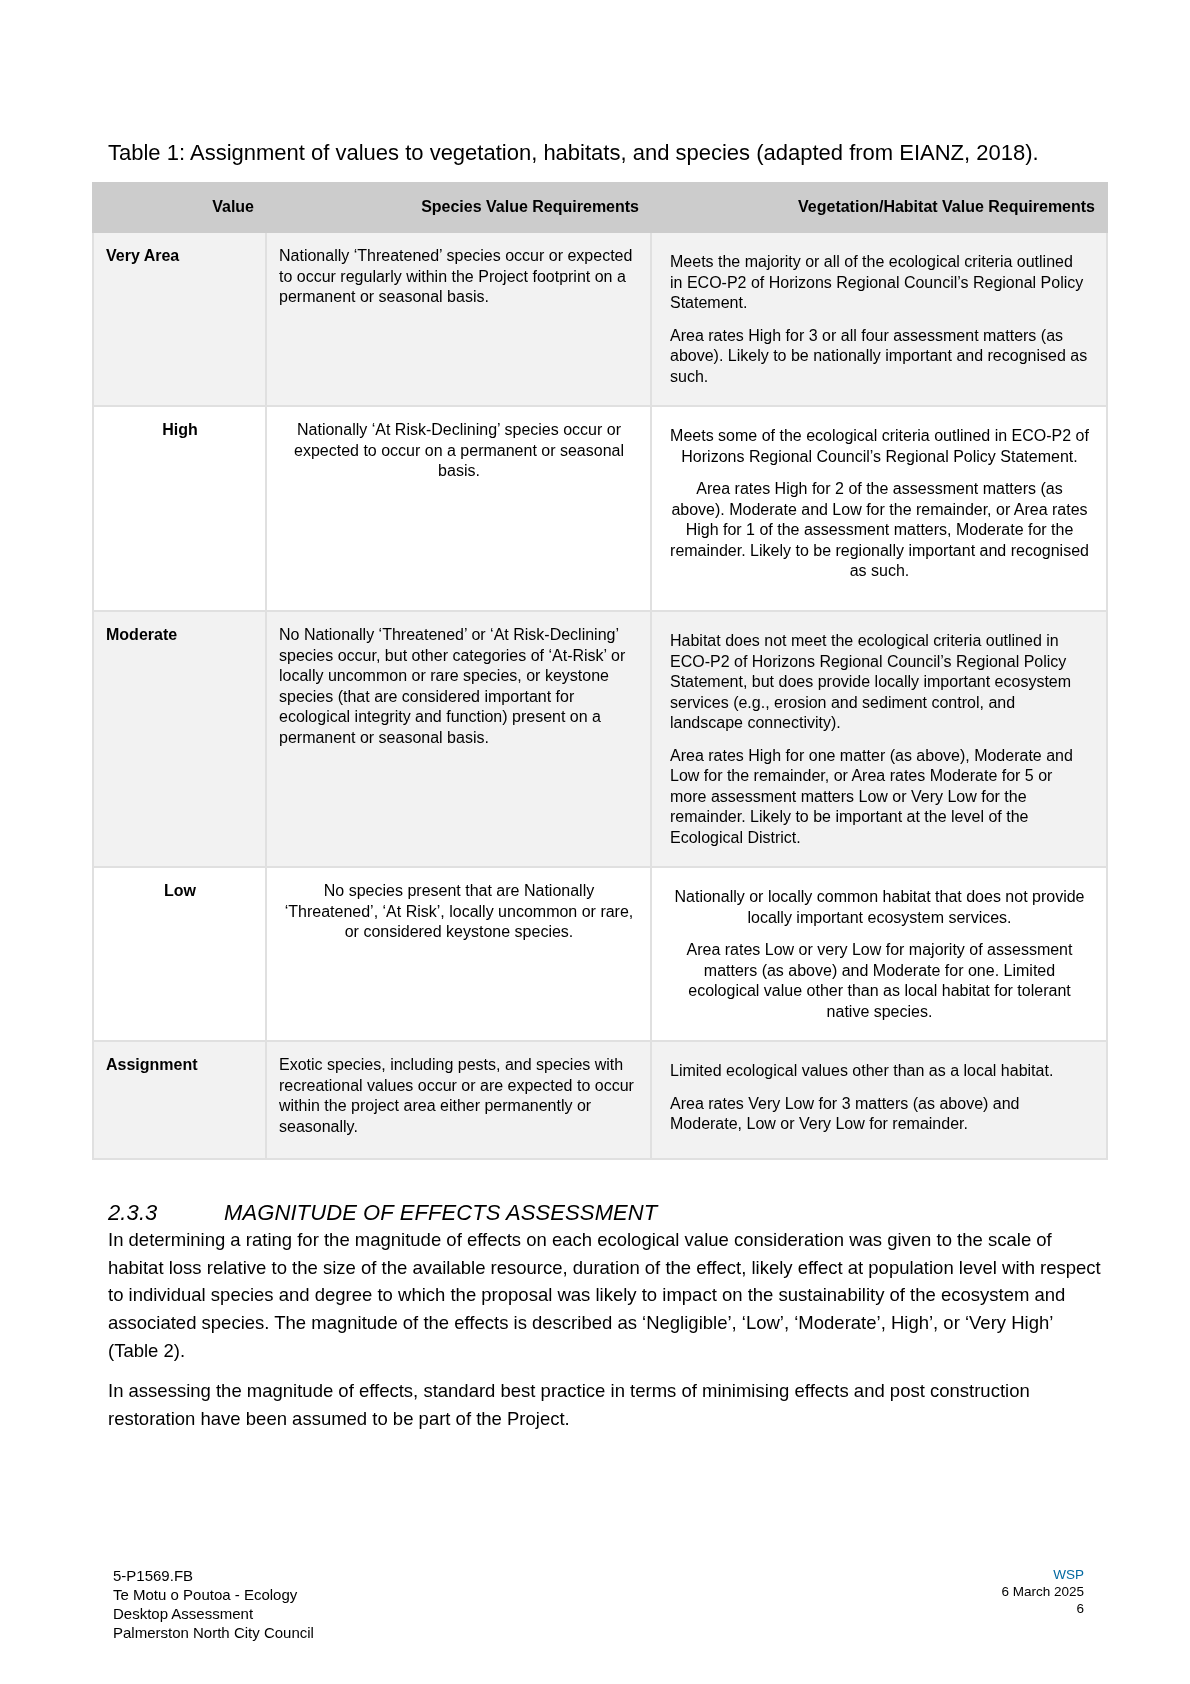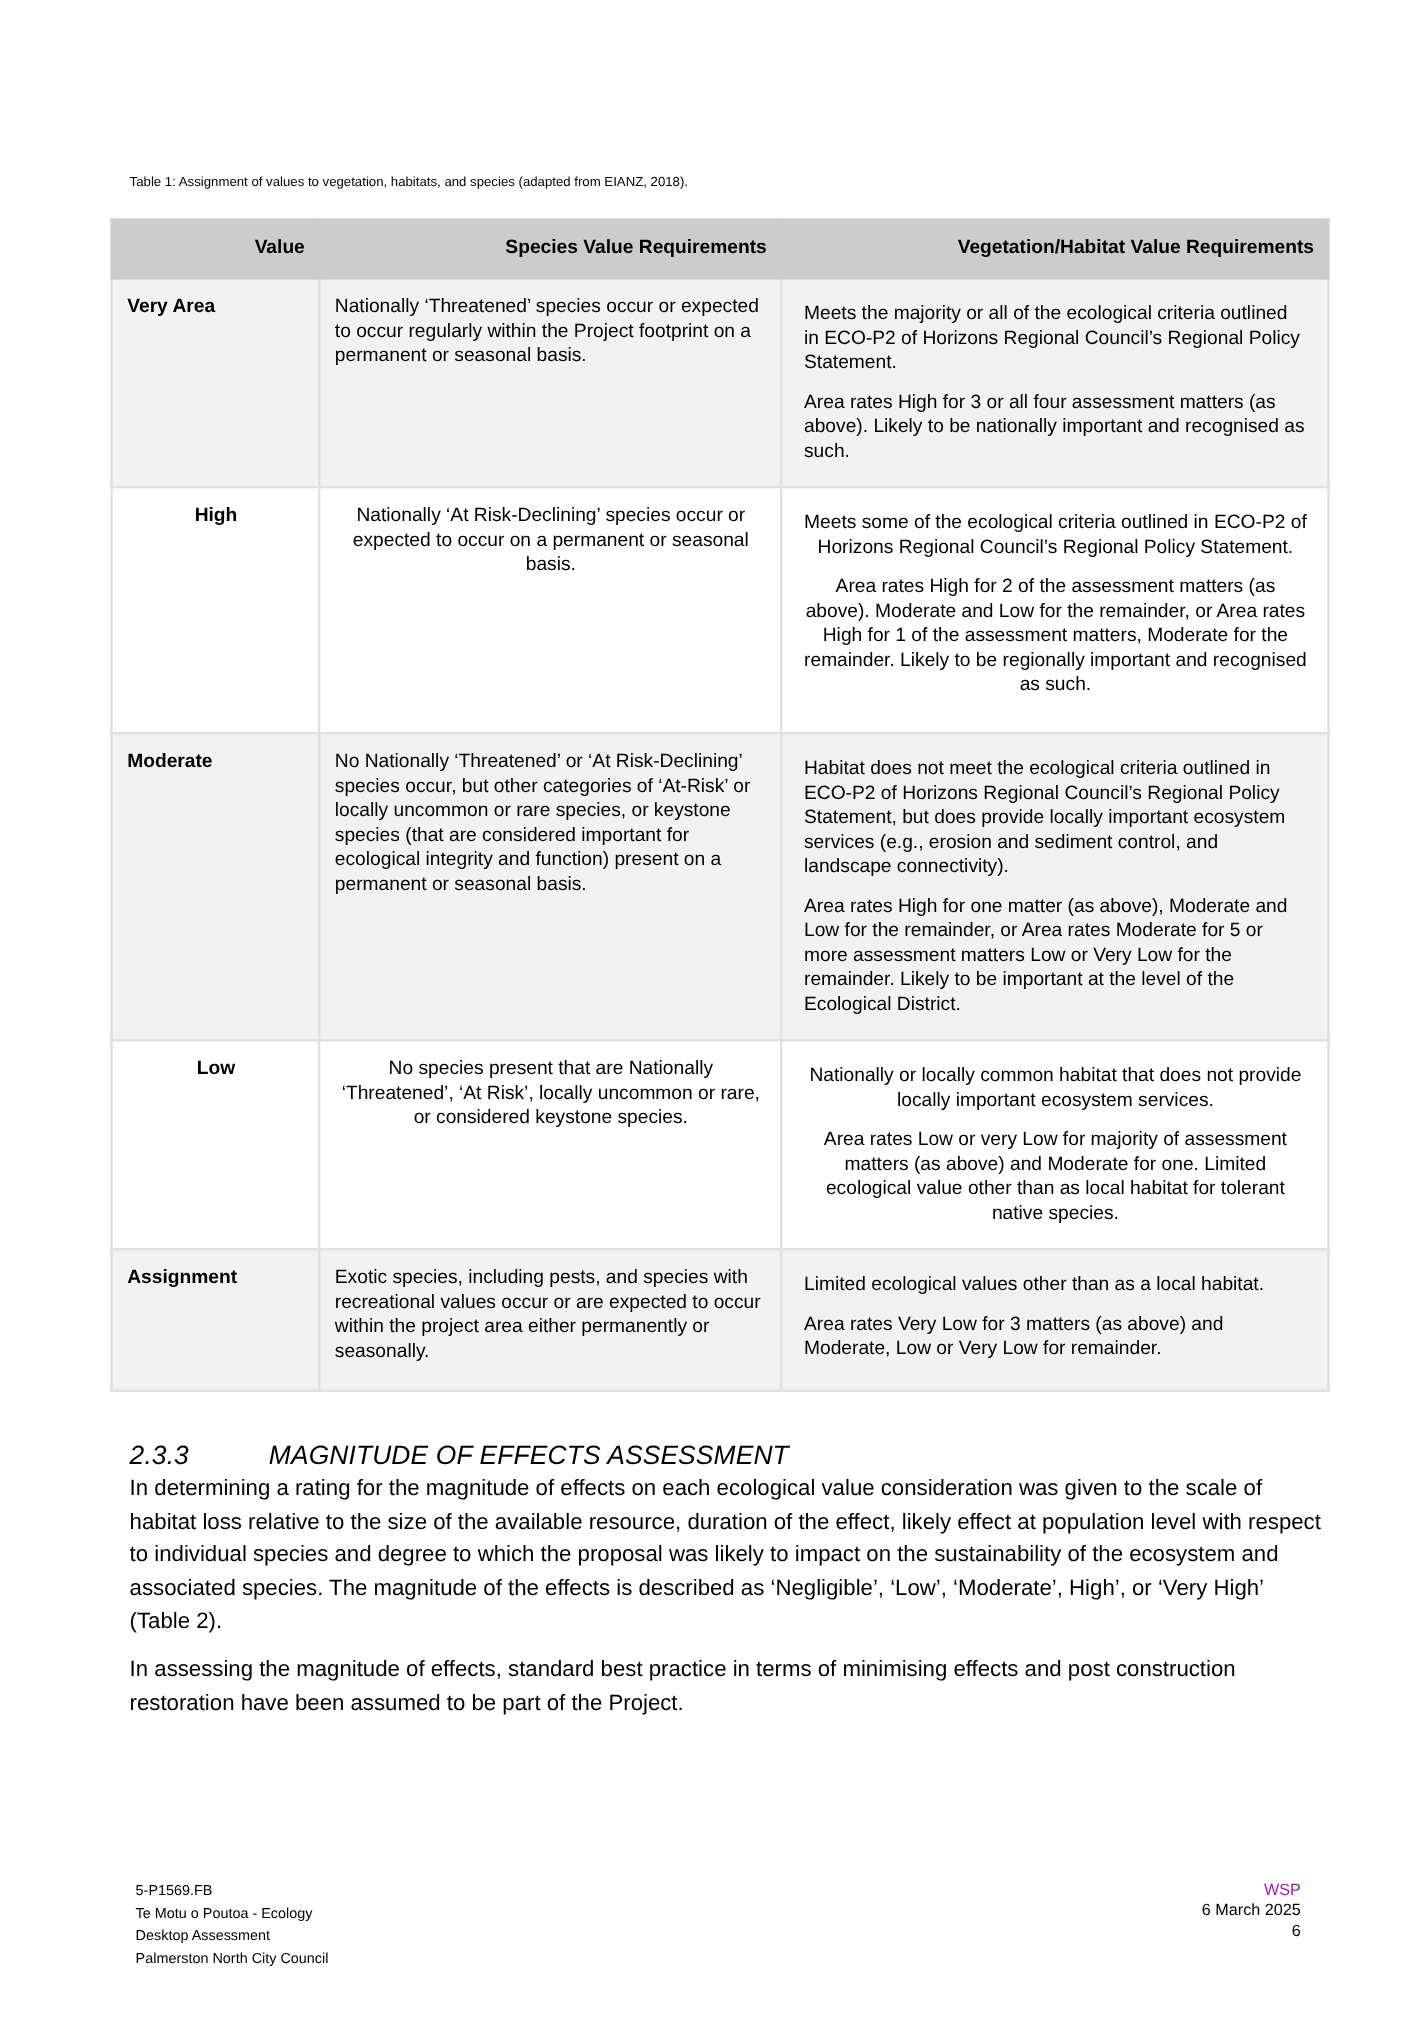--- a/index.html
+++ b/index.html
@@ -2,21 +2,21 @@
 <html><head>
   <meta charset="utf-8">
   <style>
     html, body { margin: 0; padding: 0; background: #ffffff; }
     body {
       width: 1190px; height: 1684px; position: relative; overflow: hidden;
       font-family: "Liberation Sans", sans-serif; color: #000;
     }
     .caption {
       position: absolute; left: 108px; top: 143px;
-      font-size: 11px; line-height: 19px;
+      font-size: 22px; line-height: 19px;
     }
     table.vt {
       position: absolute; left: 92px; top: 182px; width: 1014px;
       border-collapse: collapse; table-layout: fixed;
       font-size: 16px; line-height: 20.5px;
     }
     table.vt col.c1 { width: 173px; }
     table.vt col.c2 { width: 385px; }
     table.vt col.c3 { width: 456px; }
     table.vt th {
@@ -37,27 +37,27 @@
       position: absolute; left: 108px; top: 1183px;
       font-size: 22px; font-style: italic; line-height: 28px; letter-spacing: 0.1px; margin-top: 16px;
     }
     .section-heading .num { display: inline-block; width: 116px; }
     .body-para {
       position: absolute; left: 108px; width: 1000px;
       font-size: 18.5px; line-height: 27.7px; margin: 0;
     }
     .footer-left {
       position: absolute; left: 113px; top: 1566px;
-      font-size: 12px; line-height: 19px;
+      font-size: 15px; line-height: 19px;
     }
     .footer-right {
       position: absolute; right: 106px; top: 1566px; text-align: right;
       font-size: 13.5px; line-height: 17px;
     }
-    .footer-right .brand { color: #a21caf; }
+    .footer-right .brand { color: #0369a1; }
   </style>
 </head>
 <body>
 
 <div class="caption">Table 1: Assignment of values to vegetation, habitats, and species (adapted from EIANZ, 2018).</div>
 
 <table class="vt">
   <colgroup>
       <col class="c1">
       <col class="c2">

